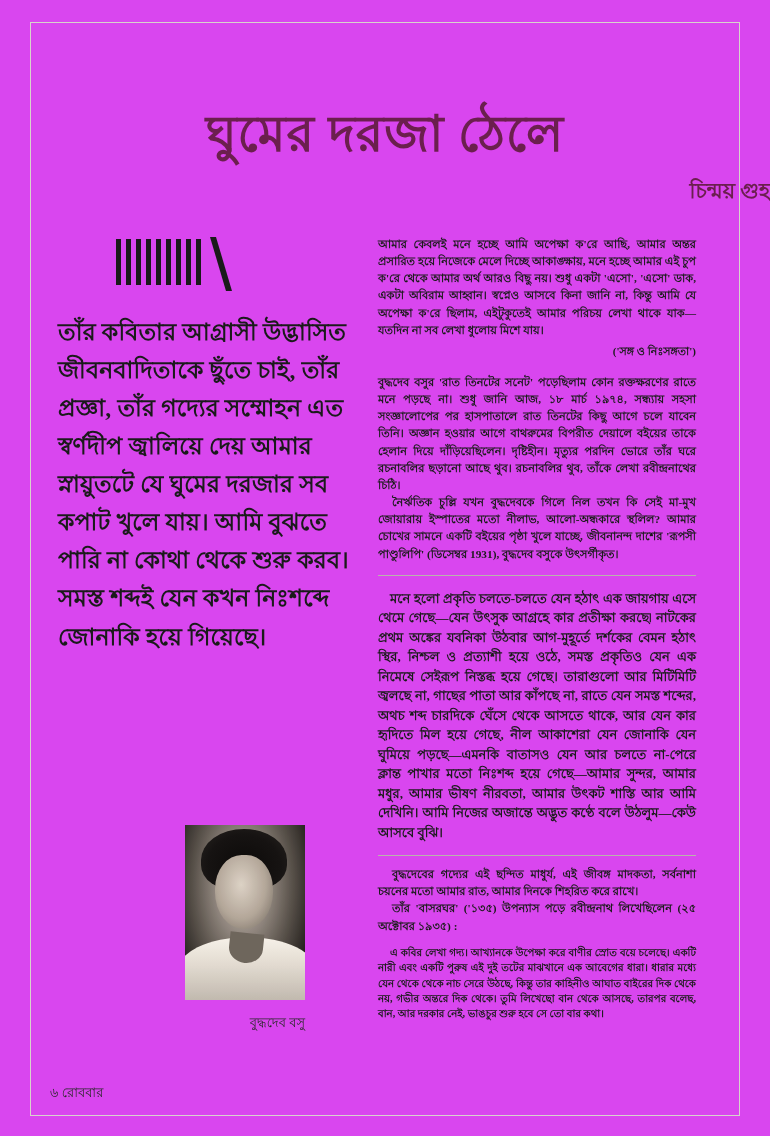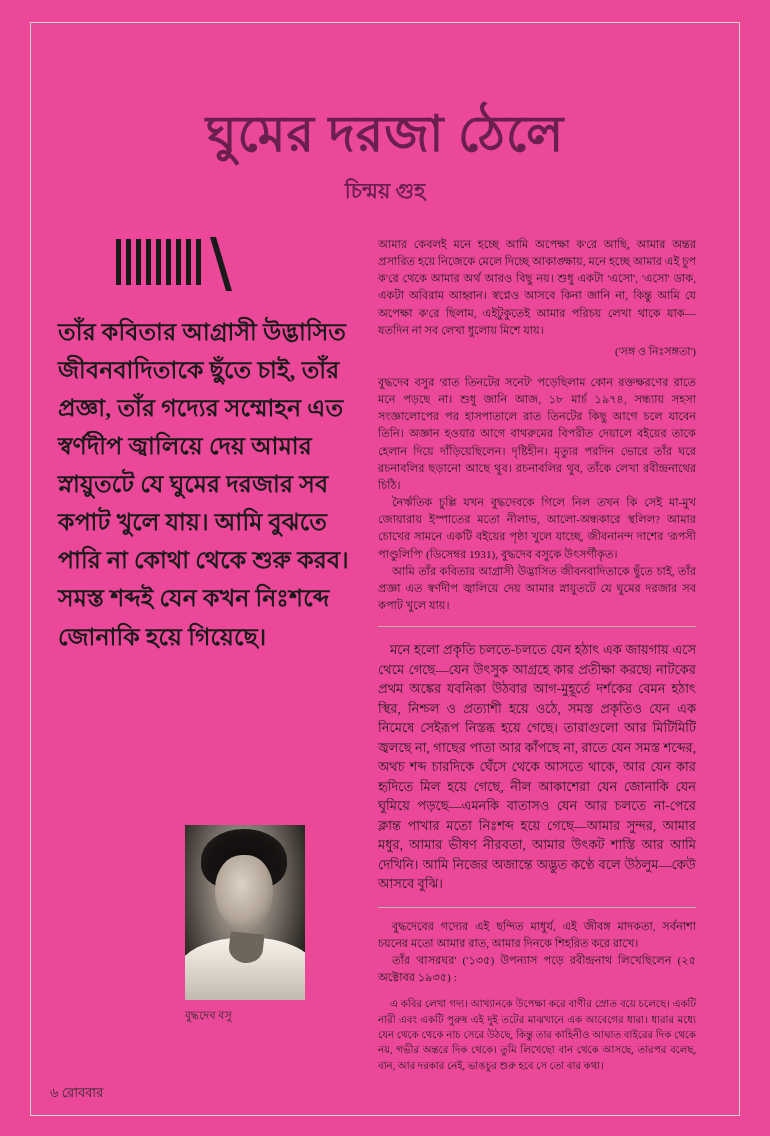--- a/index.html
+++ b/index.html
@@ -13,21 +13,21 @@
     font-family: "Liberation Sans", sans-serif;
     color: #231f20;
     position: relative;
     overflow: hidden;
   }
   .page {
     position: absolute;
     left: 0; top: 0;
     width: 770px;
     height: 1136px;
-    background: #ec4899;
+    background: #d946ef;
   }
   
   .page-border {
     position: absolute;
     left: 30px; top: 22px;
     width: 708px;
     height: 1092px;
     border: 1px solid #d8d4cc;
     pointer-events: none;
   }
@@ -41,21 +41,21 @@
     font-size: 50px;
     font-weight: bold;
     color: #6b1f4e;
     letter-spacing: 1px;
     line-height: 1.2;
   }
   .byline {
     position: absolute;
     left: 0; top: 175px;
     width: 770px;
-    text-align: center;
+    text-align: right;
     font-family: "Liberation Serif", serif;
     font-size: 21px;
     font-weight: bold;
     color: #6b1f4e;
   }
 
   
   .left-col {
     position: absolute;
     left: 58px;
@@ -108,44 +108,45 @@
     background: linear-gradient(180deg, #f1ece4 0%, #ddd6cc 40%, #b8b0a6 100%);
     border-radius: 60% 60% 0 0;
   }
   .photo .collar {
     position: absolute; left: 44px; top: 108px; width: 34px; height: 30px;
     background: #6f675e;
     transform: rotate(6deg);
     border-radius: 0 0 50% 50%;
   }
   .photo-caption {
-    margin-top: 7px;
-    text-align: left;
-    font-family: "Liberation Serif", serif;
-    font-size: 11px;
+    margin-top: 13px;
+    text-align: right;
+    font-family: "Liberation Serif", serif;
+    font-size: 13px;
     color: #2a2a2a;
   }
 
   .folio {
     position: absolute;
     left: 50px;
     top: 1083px;
     font-family: "Liberation Serif", serif;
     font-size: 13px;
     color: #2a2a2a;
   }
 
   
   .right-col {
     position: absolute;
     left: 378px;
     top: 236px;
     width: 318px;
     font-family: "Liberation Serif", serif;
     color: #1b1b1b;
+    font-weight: bold;
   }
   .rc-para {
     font-size: 11.3px;
     line-height: 1.52;
     text-align: justify;
     margin: 0 0 0 0;
     text-indent: 14px;
   }
   .rc-para.no-indent { text-indent: 0; }
   .rc-sig {
@@ -212,21 +213,20 @@
   </div>
 
   <div class="folio">৬ রোববার</div>
 
   <div class="right-col">
     <p class="rc-para no-indent">আমার কেবলই মনে হচ্ছে আমি অপেক্ষা ক'রে আছি, আমার অন্তর প্রসারিত হয়ে নিজেকে মেলে দিচ্ছে আকাঙ্ক্ষায়, মনে হচ্ছে আমার এই চুপ ক'রে থেকে আমার অর্থ আরও বিছু নয়। শুধু একটা 'এসো', 'এসো' ডাক, একটা অবিরাম আহ্বান। স্বপ্নেও আসবে কিনা জানি না, কিন্তু আমি যে অপেক্ষা ক'রে ছিলাম, এইটুকুতেই আমার পরিচয় লেখা থাকে যাক—যতদিন না সব লেখা ধুলোয় মিশে যায়।</p>
     <div class="rc-sig">('সঙ্গ ও নিঃসঙ্গতা')</div>
 
     <p class="rc-para no-indent">বুদ্ধদেব বসুর 'রাত তিনটের সনেট' পড়েছিলাম কোন রক্তক্ষরণের রাতে মনে পড়ছে না। শুধু জানি আজ, ১৮ মার্চ ১৯৭৪, সন্ধ্যায় সহসা সংজ্ঞালোপের পর হাসপাতালে রাত তিনটের কিছু আগে চলে যাবেন তিনি। অজ্ঞান হওয়ার আগে বাথরুমের বিপরীত দেয়ালে বইয়ের তাকে হেলান দিয়ে দাঁড়িয়েছিলেন। দৃষ্টিহীন। মৃত্যুর পরদিন ভোরে তাঁর ঘরে রচনাবলির ছড়ানো আছে থুব। রচনাবলির থুব, তাঁকে লেখা রবীন্দ্রনাথের চিঠি।</p>
     <p class="rc-para">নৈর্ঋতিক চুল্লি যখন বুদ্ধদেবকে গিলে নিল তখন কি সেই মা-মুখ জোয়ারায় ইস্পাতের মতো নীলাভ, আলো-অন্ধকারে স্থলিল? আমার চোখের সামনে একটি বইয়ের পৃষ্ঠা খুলে যাচ্ছে, জীবনানন্দ দাশের 'রূপসী পাণ্ডুলিপি' (ডিসেম্বর 1931), বুদ্ধদেব বসুকে উৎসর্গীকৃত।</p>
-    <p class="rc-para">আমি তাঁর কবিতার আগ্রাসী উদ্ভাসিত জীবনবাদিতাকে ছুঁতে চাই, তাঁর প্রজ্ঞা এত স্বর্ণদীপ জ্বালিয়ে দেয় আমার স্নায়ুতটে যে ঘুমের দরজার সব কপাট খুলে যায়।</p>
 
     <div class="rc-rule"></div>
 
     <p class="rc-small">মনে হলো প্রকৃতি চলতে-চলতে যেন হঠাৎ এক জায়গায় এসে থেমে গেছে—যেন উৎসুক আগ্রহে কার প্রতীক্ষা করছে৷ নাটকের প্রথম অঙ্কের যবনিকা উঠবার আগ-মুহূর্তে দর্শকের বেমন হঠাৎ স্থির, নিশ্চল ও প্রত্যাশী হয়ে ওঠে, সমস্ত প্রকৃতিও যেন এক নিমেষে সেইরূপ নিস্তব্ধ হয়ে গেছে। তারাগুলো আর মিটিমিটি জ্বলছে না, গাছের পাতা আর কাঁপছে না, রাতে যেন সমস্ত শব্দের, অথচ শব্দ চারদিকে ঘেঁসে থেকে আসতে থাকে, আর যেন কার হৃদিতে মিল হয়ে গেছে, নীল আকাশেরা যেন জোনাকি যেন ঘুমিয়ে পড়ছে—এমনকি বাতাসও যেন আর চলতে না-পেরে ক্লান্ত পাখার মতো নিঃশব্দ হয়ে গেছে—আমার সুন্দর, আমার মধুর, আমার ভীষণ নীরবতা, আমার উৎকট শাস্তি আর আমি দেখিনি। আমি নিজের অজান্তে অদ্ভুত কণ্ঠে বলে উঠলুম—কেউ আসবে বুঝি।</p>
 
     <div class="rc-rule"></div>
 
     <p class="rc-para">বুদ্ধদেবের গদ্যের এই ছন্দিত মাধুর্য, এই জীবঙ্গ মাদকতা, সর্বনাশা চয়নের মতো আমার রাত, আমার দিনকে শিহরিত করে রাখে।</p>
     <p class="rc-para">তাঁর 'বাসরঘর' ('১৩৫) উপন্যাস পড়ে রবীন্দ্রনাথ লিখেছিলেন (২৫ অক্টোবর ১৯৩৫) :</p>
 

